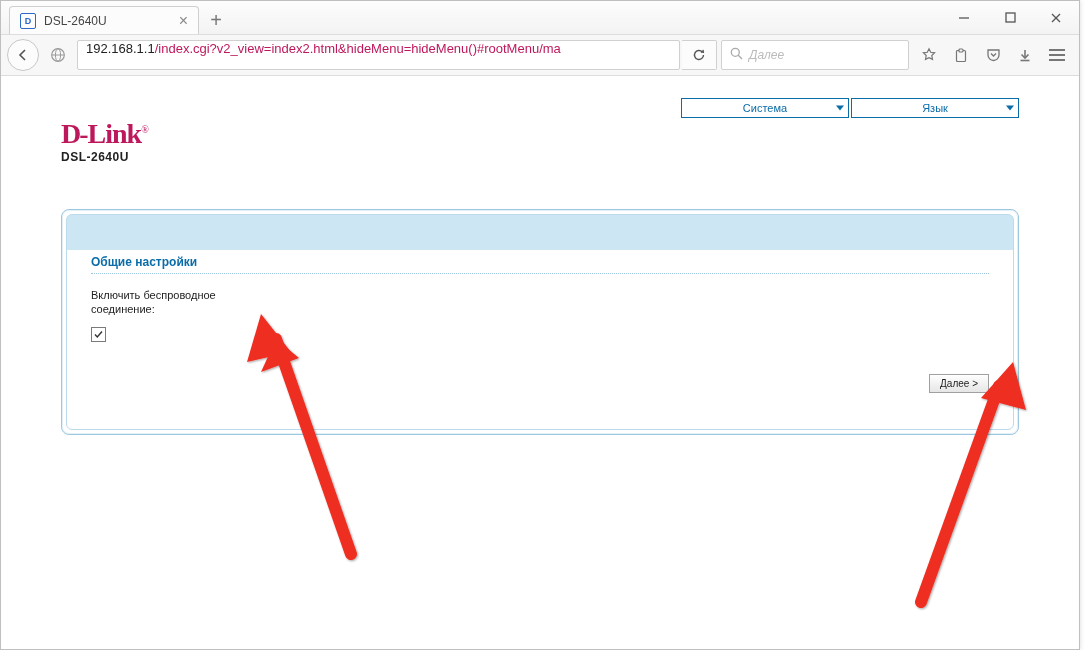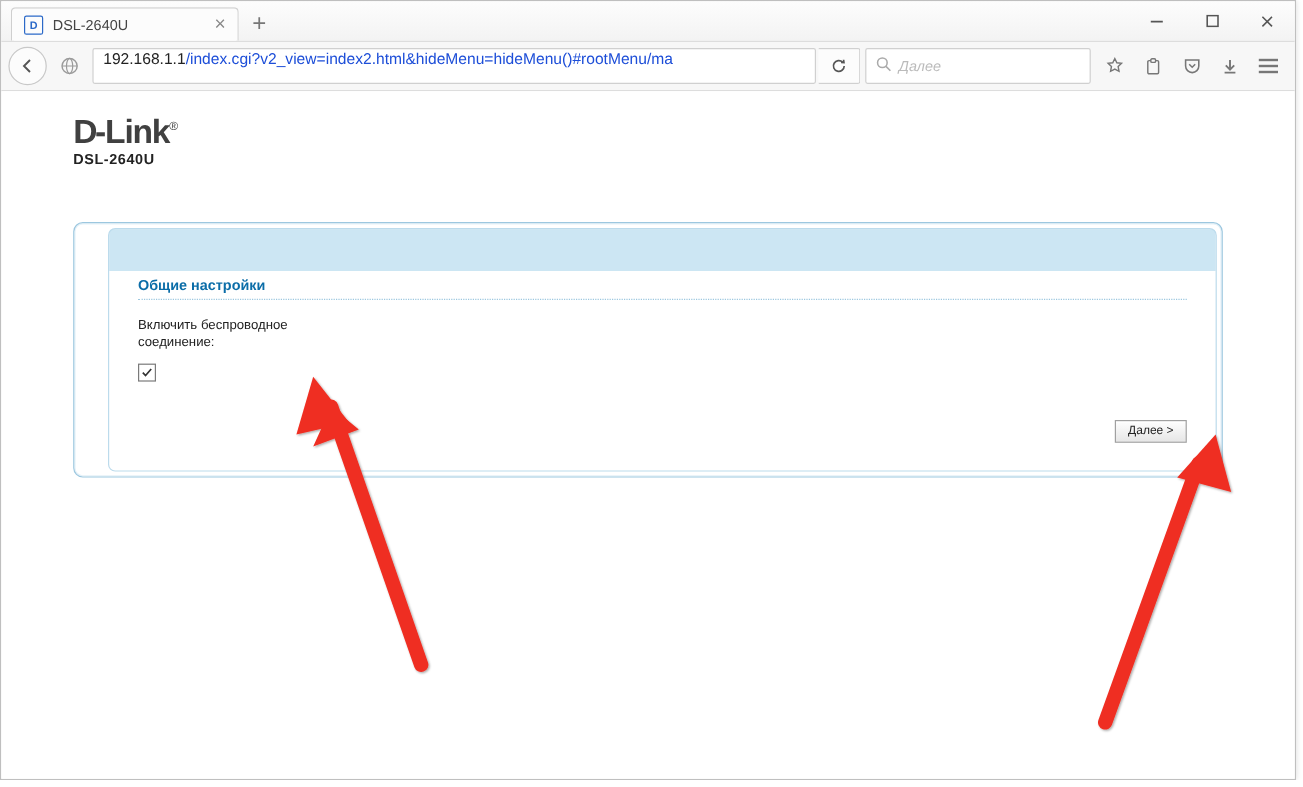--- a/index.html
+++ b/index.html
@@ -107,21 +107,21 @@
     background: #fff;
     border-radius: 2px;
     font-size: 13px;
     color: #555;
     padding: 0 8px;
     display: flex;
     overflow: hidden;
     white-space: nowrap;
   }
   .url-host { color: #222; }
-  .url-rest { color: #1d4ed8; }
+  .url-rest { color: #be185d; }
   .reload-btn {
     width: 34px; height: 28px;
     border: 1px solid #d0d0d0;
     border-left: none;
     background: #fcfcfc;
     display:flex; align-items:center; justify-content:center;
     color:#555;
     margin-left: -2px;
     border-radius: 0 2px 2px 0;
   }
@@ -153,27 +153,28 @@
   .page {
     padding: 20px 60px 0 60px;
   }
   .header-row {
     display: flex;
     justify-content: space-between;
     align-items: flex-start;
   }
   .logo-block { }
   .dlink-logo {
-    font-family: Liberation Sans, sans-serif;
+    font-family: Liberation Serif, serif;
     font-weight: 900;
     font-size: 28px;
-    color: #404040;
+    color: #be185d;
     letter-spacing: -1px;
     position: relative;
     line-height: 1;
+    margin-top: 24px;
   }
   .dlink-logo .d-prefix { letter-spacing: -2px; }
   .dlink-logo .reg { font-size: 10px; vertical-align: super; font-weight:normal; }
   .dlink-model {
     font-family: Arial, sans-serif;
     font-size: 12px;
     font-weight: bold;
     color: #222;
     margin-top: 2px;
     letter-spacing: 0.5px;
@@ -211,23 +212,22 @@
     margin-top: 45px;
     border: 1px solid #9cc7df;
     border-radius: 8px;
     padding: 4px;
     box-shadow: 0 0 0 1px #e5f1f8 inset;
   }
   .panel-inner {
     border: 1px solid #bcdbec;
     border-radius: 6px;
     background: linear-gradient(to bottom, #cce6f3 0px, #cce6f3 35px, #ffffff 35px, #ffffff 100%);
-    padding: 40px 24px 23px 24px;
+    padding: 40px 24px 36px 24px;
     min-height: 100px;
-    margin-left: 24px;
   }
   .section-title {
     color: #0b6da8;
     font-size: 12px;
     font-weight: bold;
     border-bottom: 1px dotted #9cc7df;
     padding-bottom: 4px;
     margin-bottom: 14px;
   }
   .form-row {
@@ -373,20 +373,30 @@
   </div>
 
   <div class="viewport">
     <div class="page">
       <div class="header-row">
         <div class="logo-block">
           <div class="dlink-logo">
             <span class="d-prefix">D</span>-Link<span class="reg">®</span>
           </div>
           <div class="dlink-model">DSL-2640U</div>
+        </div>
+        <div class="header-controls">
+          <div class="hdr-dd">
+            <span>Система</span>
+            <span class="dd-arrow"></span>
+          </div>
+          <div class="hdr-dd">
+            <span>Язык</span>
+            <span class="dd-arrow"></span>
+          </div>
         </div>
       </div>
 
       <div class="panel">
         <div class="panel-inner">
           <div class="section-title">Общие настройки</div>
           <div class="form-row">
             <div class="form-label">Включить беспроводное соединение:</div>
             <span class="chk">
               <svg width="11" height="11" viewBox="0 0 11 11">

